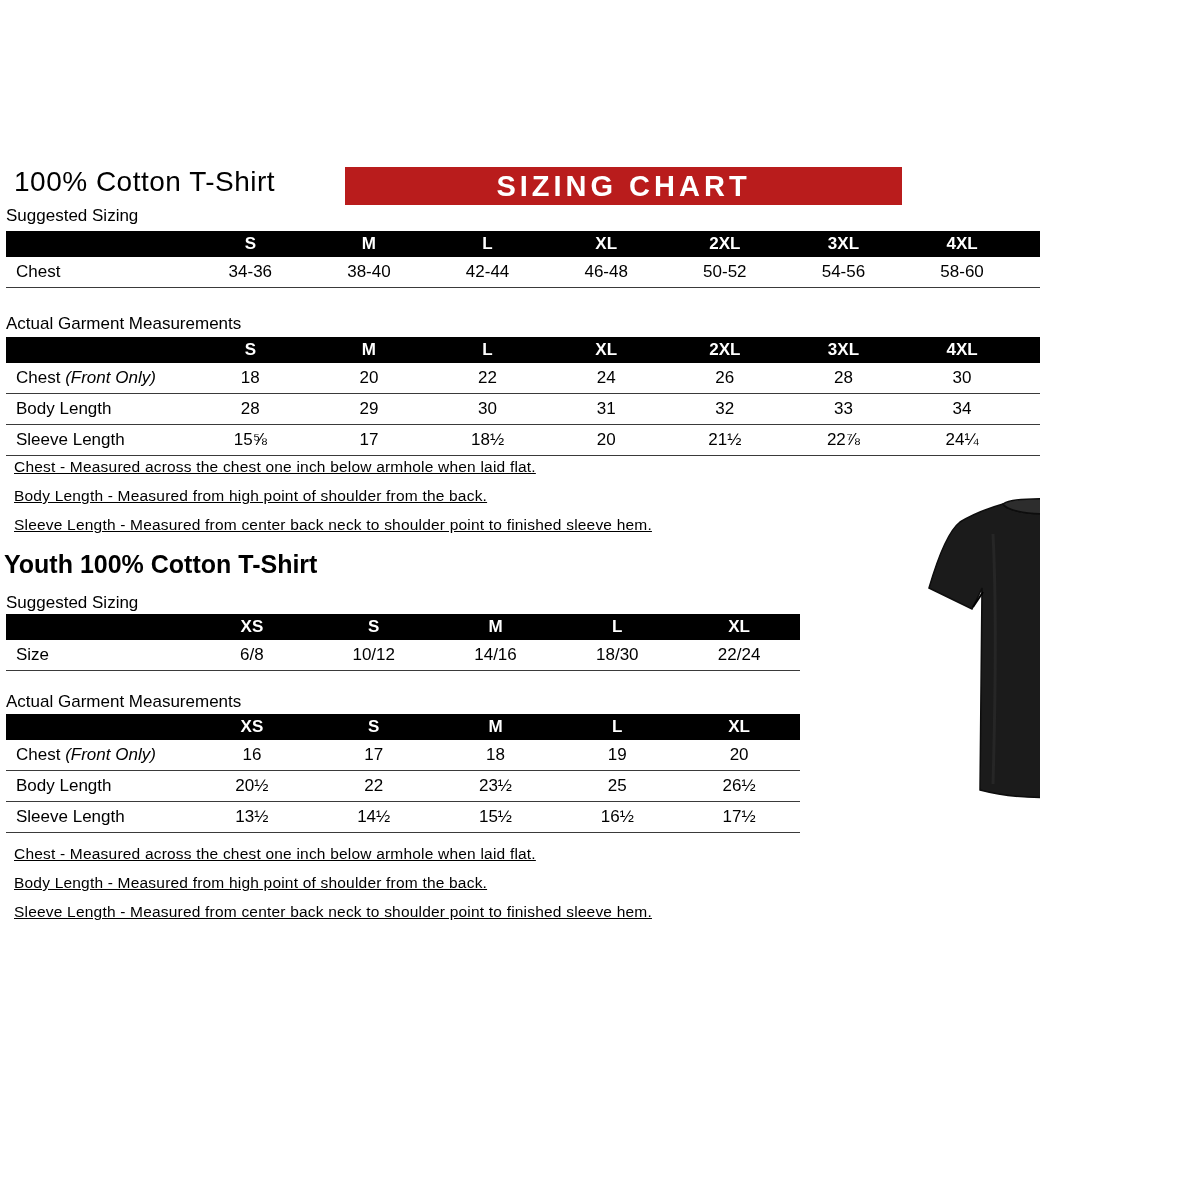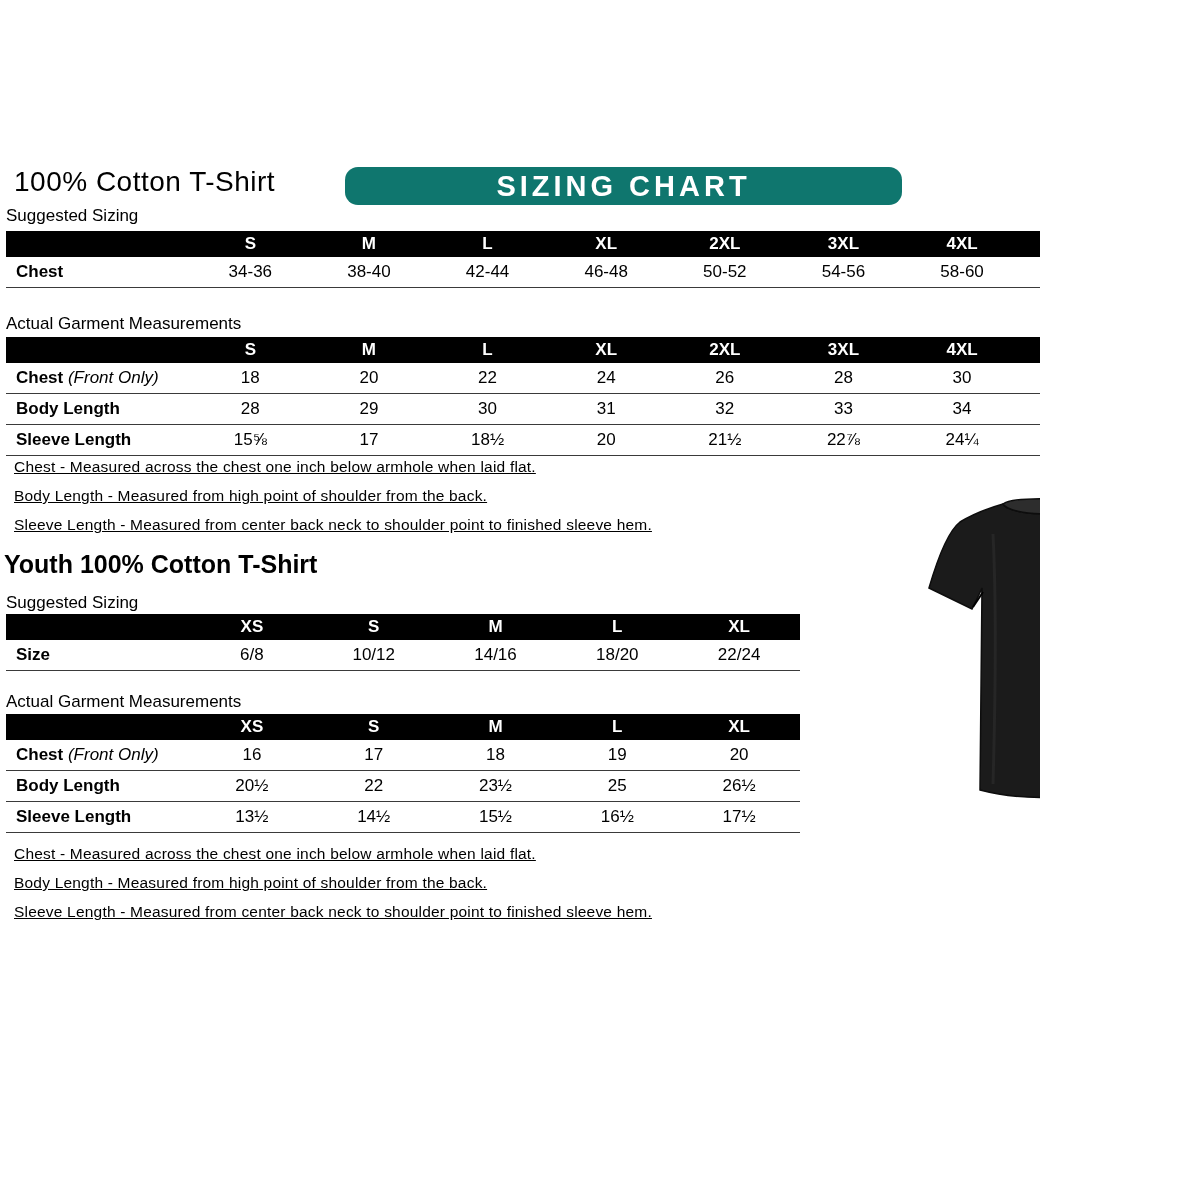--- a/index.html
+++ b/index.html
@@ -7,40 +7,40 @@
   body {
     width:1200px; height:1200px;
     font-family:"Liberation Sans", sans-serif;
     color:#000;
   }
   .page { position:relative; width:1040px; height:1200px; background:#fff; overflow:hidden; }
   .abs { position:absolute; }
 
   .title { font-size:28px; font-weight:400; letter-spacing:0.5px; }
   .banner {
-    background:#0f766e; color:#fff;
+    background:#b91c1c; color:#fff;
     font-weight:700; font-size:29px; letter-spacing:4px;
-    text-align:center; height:38px; line-height:38px;border-radius:13px;
+    text-align:center; height:38px; line-height:38px;
   }
   .sec-label { font-size:17px; }
 
   table.size-table { position:absolute; border-collapse:collapse; table-layout:fixed; }
   table.size-table th {
     background:#000; color:#fff;
     font-size:17px; font-weight:700;
     padding:3px 0; text-align:center;
   }
   table.size-table td {
     font-size:17px; padding:5px 0;
     text-align:center;
     border-bottom:1px solid #3a3a3a;
   }
   table.size-table td.lbl { text-align:left; padding-left:10px; }
   col.c-label { width:185px; }
-  .b { font-weight:700; }
+  .b { font-weight:400; }
   .reg { font-weight:400;font-style:italic; }
 
   .notes { position:absolute;text-decoration:underline; }
   .notes .note-line { font-size:15.5px; margin-bottom:11px; letter-spacing:0.2px; }
 
   .youth-title { font-size:25px; font-weight:700; }
 
   .tshirt-wrap { position:absolute; }
 </style>
 </head>
@@ -167,21 +167,21 @@
         <th>L</th>
         <th>XL</th>
       </tr>
     </thead>
     <tbody>
       <tr>
         <td class="lbl"><span class="b">Size</span></td>
         <td>6/8</td>
         <td>10/12</td>
         <td>14/16</td>
-        <td>18/20</td>
+        <td>18/30</td>
         <td>22/24</td>
       </tr>
     </tbody>
   </table>
 
   <div class="abs sec-label" style="left:6px; top:692px;">Actual Garment Measurements</div>
 
   <table class="size-table" style="left:6px; top:714px; width:794px;">
     <colgroup>
         <col class="c-label">

